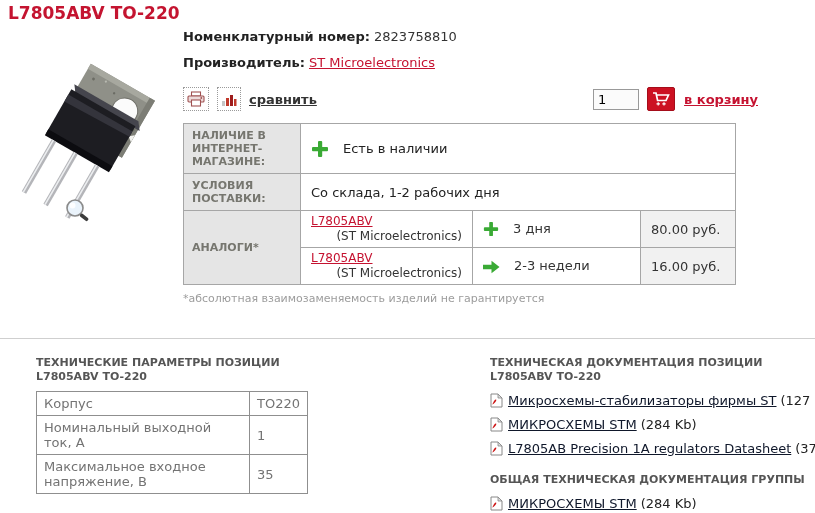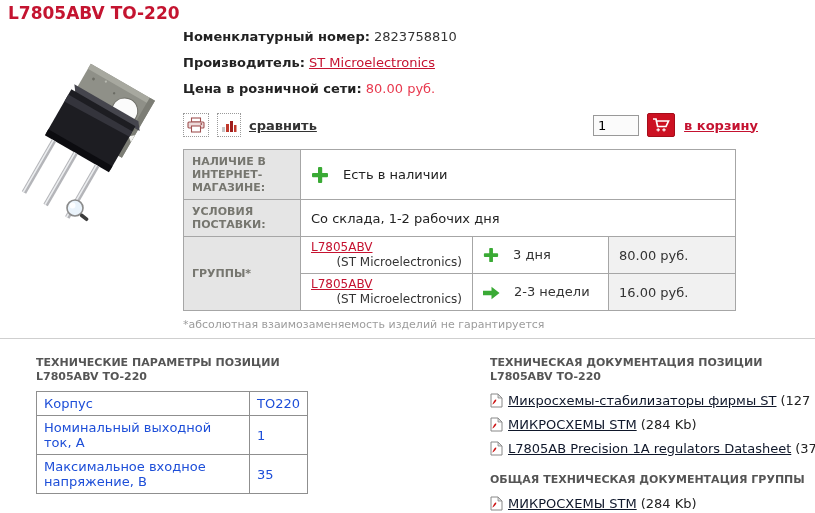--- a/index.html
+++ b/index.html
@@ -29,33 +29,33 @@
   .cart-link { margin-left:9px; font-weight:bold; }
 
   table.avail { border-collapse:collapse; margin-top:10px; width:553px; }
   table.avail td { border:1px solid #a6a6a6; vertical-align:middle; }
   td.glbl { width:117px; background:#e5e5e5; color:#76766f; font-size:11px; font-weight:bold; padding:5px 8px; line-height:13px; }
   td.gval { padding:5px 10px; color:#222; }
   .avail-r1 td { height:36px; }
   .avail-r2 td { height:27px; }
   td.a-name { width:172px; padding:3px 10px; font-size:12px; line-height:15px; }
   td.a-name .mfr { color:#333;text-align:right; }
-  td.a-del { width:136px; padding:3px 10px; font-size:13px; }
+  td.a-del { width:168px; padding:3px 10px; font-size:13px; }
   td.a-del svg { vertical-align:middle; margin-right:14px; }
   td.a-price { background:#f1f1f1; padding:3px 10px; font-size:13px; }
   tr.a2 td { border-top:1px dotted #b3b3b3; }
   .plus-inline { vertical-align:middle; margin-right:14px; }
   .footnote { margin-top:7px; font-size:11px; color:#9c9c9c; }
 
   .divider { position:absolute; left:0; top:338px; width:815px; border-top:1px solid #cfcfcf; }
 
   .sec-head { font-size:11px; font-weight:bold; color:#555; line-height:14px; }
   .tech { position:absolute; left:8px; top:356px; width:300px;padding-left:28px; }
   table.params { border-collapse:collapse; margin-top:7px; }
-  table.params td { border:1px solid #8f8f8f; padding:4px 7px; font-size:13px; color:#1d4ed8; }
+  table.params td { border:1px solid #8f8f8f; padding:4px 7px; font-size:13px; color:#737373; }
   td.p-name { width:245px; }
   td.p-val { width:50px; }
 
   .docs { position:absolute; left:490px; top:356px; width:325px; }
   .doc-list { margin-top:7px; }
   .doc-item { display:flex; align-items:center; margin-bottom:6px; height:18px; }
   .doc-item svg { margin-right:5px; flex:none; }
   .doc-link { color:#0f172a; text-decoration:underline; cursor:pointer; white-space:nowrap; }
   .doc-size { color:#222; margin-left:4px; white-space:nowrap; }
   .group-head { margin-top:16px; }
@@ -112,24 +112,20 @@
     <div class="iline">
       <span class="lbl-b">Номенклатурный номер:</span>
       <span>2823758810</span>
     </div>
 
     <div class="iline">
       <span class="lbl-b">Производитель:</span>
       <a class="red-link">ST Microelectronics</a>
     </div>
 
-    <div class="iline">
-      <span class="lbl-b">Цена в розничной сети:</span>
-      <span class="red-val">80.00 руб.</span>
-    </div>
 
 
     <div class="toolbar">
       <span class="icon-box">
         <svg width="18" height="16" viewBox="0 0 18 16">
           <rect x="4.5" y="1" width="9" height="4" fill="#fff" stroke="#a05252" stroke-width="1.1"></rect>
           <rect x="1" y="5" width="16" height="6" rx="1" fill="#ecdada" stroke="#a05252" stroke-width="1.1"></rect>
           <rect x="4.5" y="9" width="9" height="6" fill="#fff" stroke="#a05252" stroke-width="1.1"></rect>
           <circle cx="14.3" cy="7" r="0.9" fill="#a05252"></circle>
         </svg>
@@ -165,21 +161,21 @@
             <rect x="7" y="1" width="4.2" height="16" rx="1" fill="#3aaa35"></rect>
             <rect x="1" y="7" width="16" height="4.2" rx="1" fill="#3aaa35"></rect>
           </svg><span>Есть в наличии</span>
         </td>
       </tr>
       <tr class="avail-r2">
         <td class="glbl">УСЛОВИЯ ПОСТАВКИ:</td>
         <td class="gval" colspan="3">Со склада, 1-2 рабочих дня</td>
       </tr>
       <tr>
-        <td class="glbl" rowspan="2">ГРУППЫ*</td>
+        <td class="glbl" rowspan="2">АНАЛОГИ*</td>
         <td class="a-name">
           <a class="red-link">L7805ABV</a>
           <div class="mfr">(ST Microelectronics)</div>
         </td>
         <td class="a-del">
           <svg width="16" height="16" viewBox="0 0 18 18">
             <rect x="7" y="1" width="4.2" height="16" rx="1" fill="#3aaa35"></rect>
             <rect x="1" y="7" width="16" height="4.2" rx="1" fill="#3aaa35"></rect>
           </svg><span>3 дня</span>
         </td>

